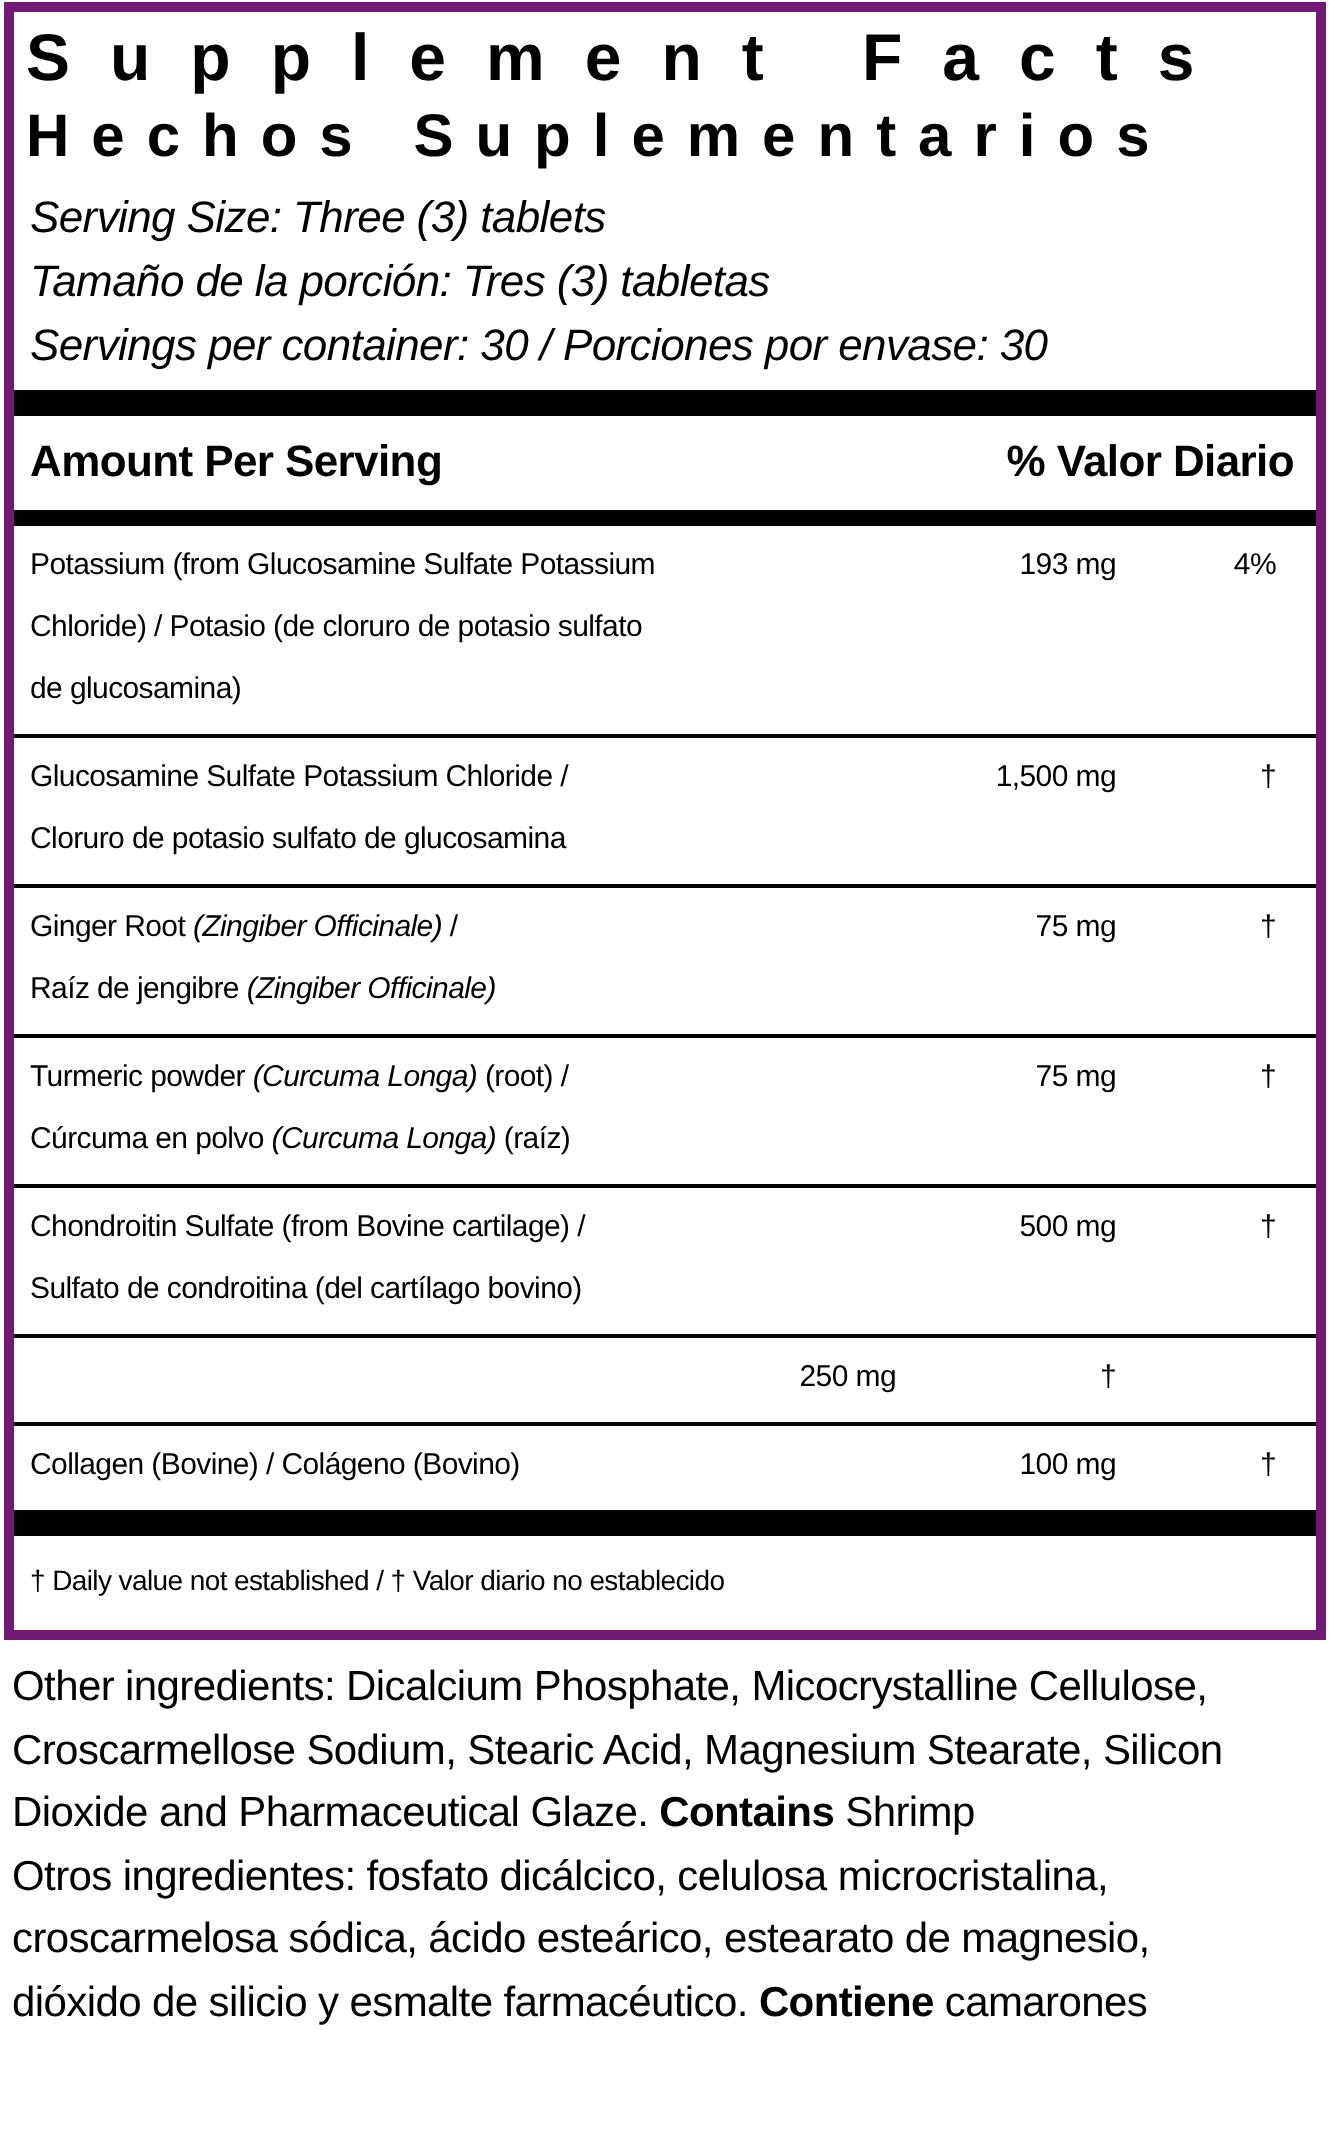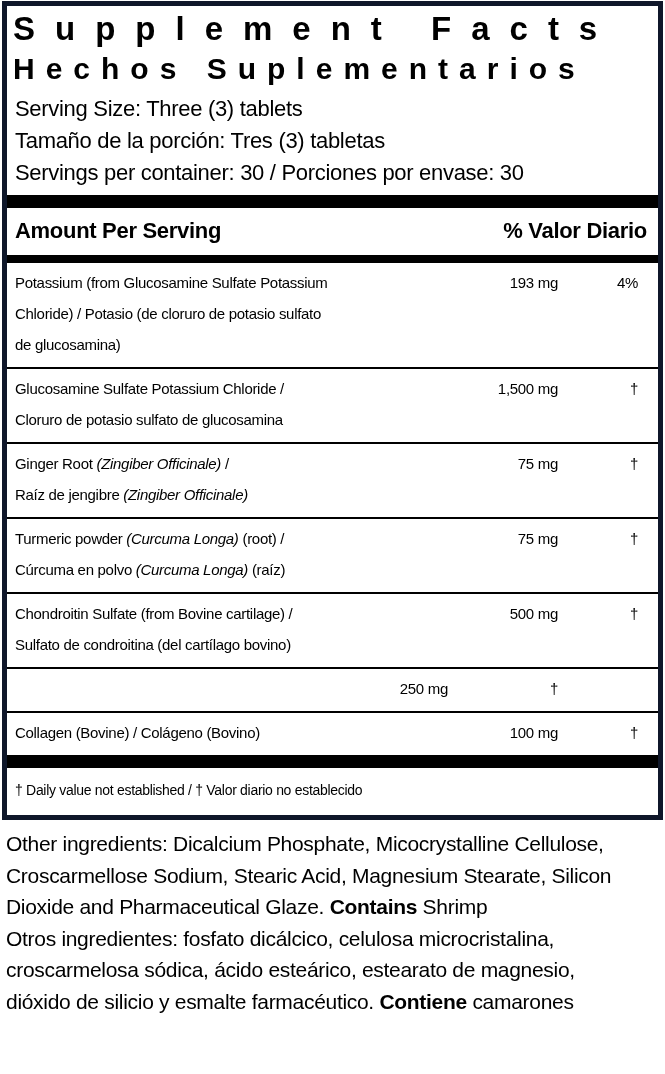--- a/index.html
+++ b/index.html
@@ -5,34 +5,34 @@
   * { box-sizing: border-box; }
   html, body {
     margin: 0; padding: 0;
     width: 665px; height: 1074px;
     background: #fff; color: #000;
     font-family: "Liberation Sans", sans-serif;
     overflow: hidden;
   }
   .label-box {
     margin: 1px 2px 0 2px;
-    border: 5px solid #0f172a;
+    border: 5px solid #701a75;
   }
   
   .title-wrap { padding: 3px 4px 2px 6px; overflow: hidden; }
   .t1 {
     font-size: 33px; font-weight: 800; line-height: 40px;
     letter-spacing: 20px; white-space: nowrap;
   }
   .t2 {
     font-size: 30px; font-weight: 800; line-height: 40px;
     letter-spacing: 11px; white-space: nowrap;
   }
   
-  .serving { padding: 2px 8px 6px 8px; }
+  .serving { padding: 2px 8px 6px 8px; font-style: italic; }
   .serving div {
     font-size: 22px; line-height: 32px; letter-spacing: -0.3px;
     white-space: nowrap;
   }
   
   .bar-thick { height: 13px; background: #000; }
   .bar-med   { height: 8px;  background: #000; }
   .sep       { height: 2px;  background: #000; }
   
   .col-header {

